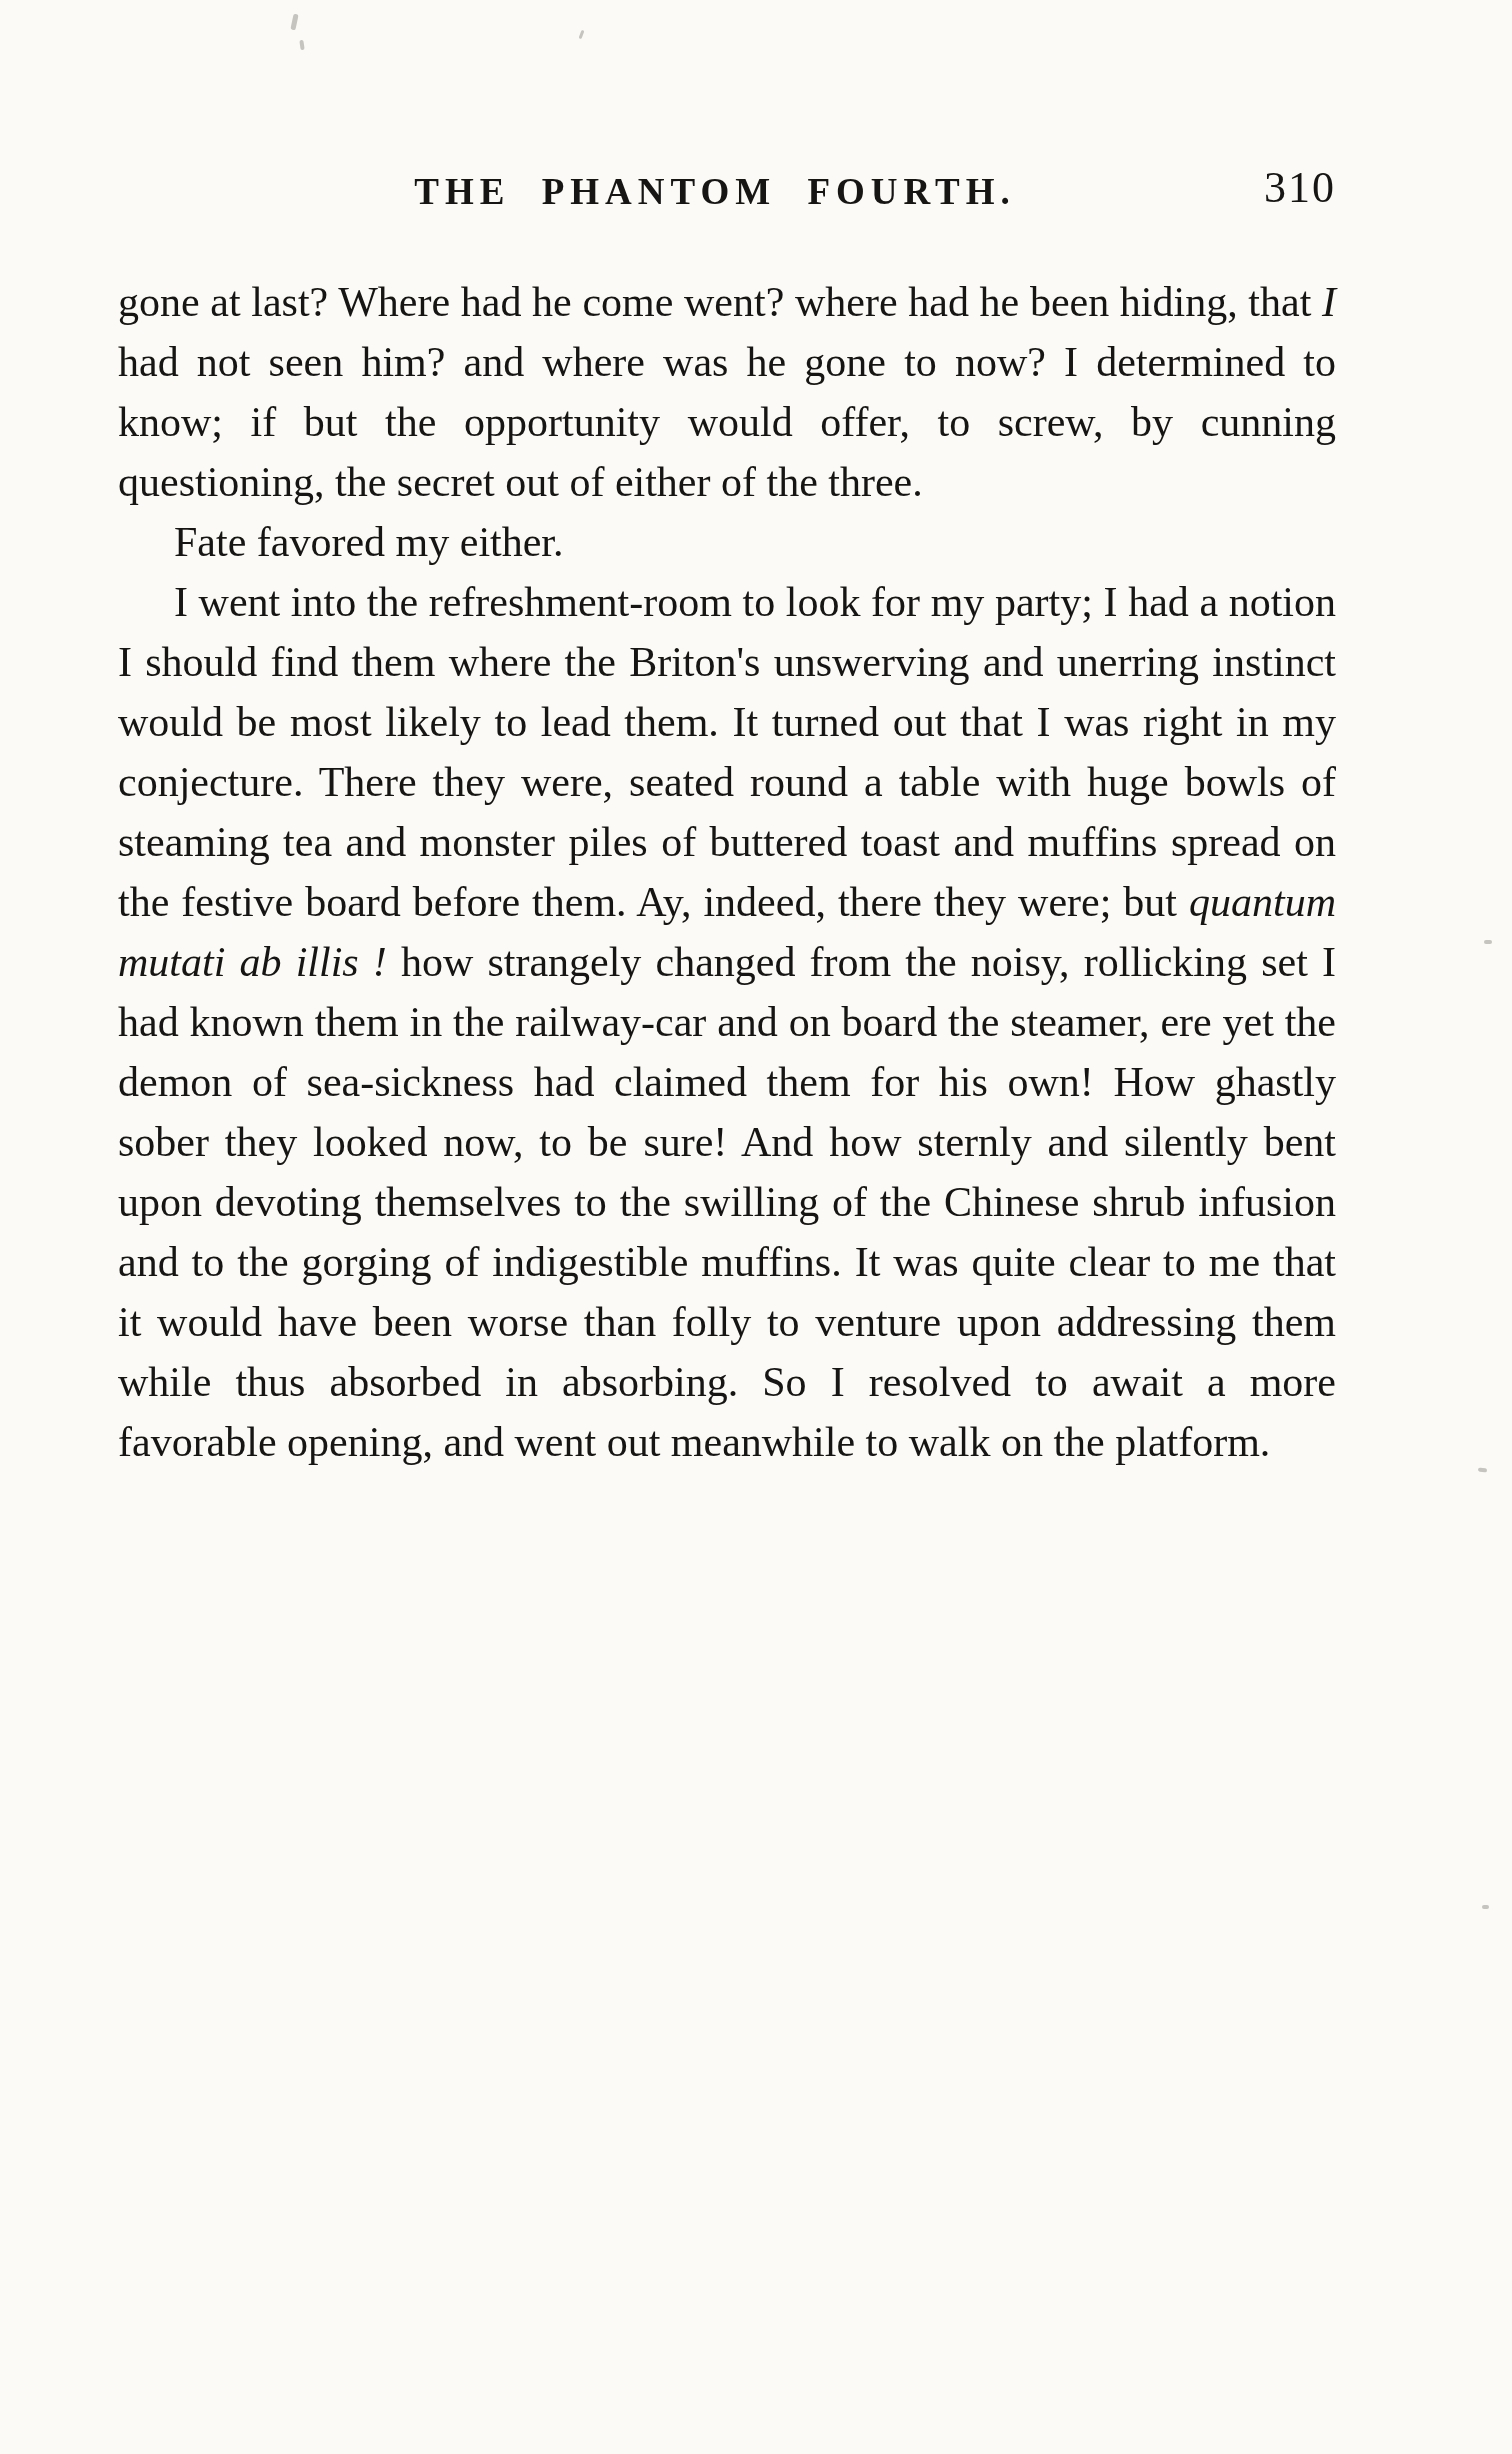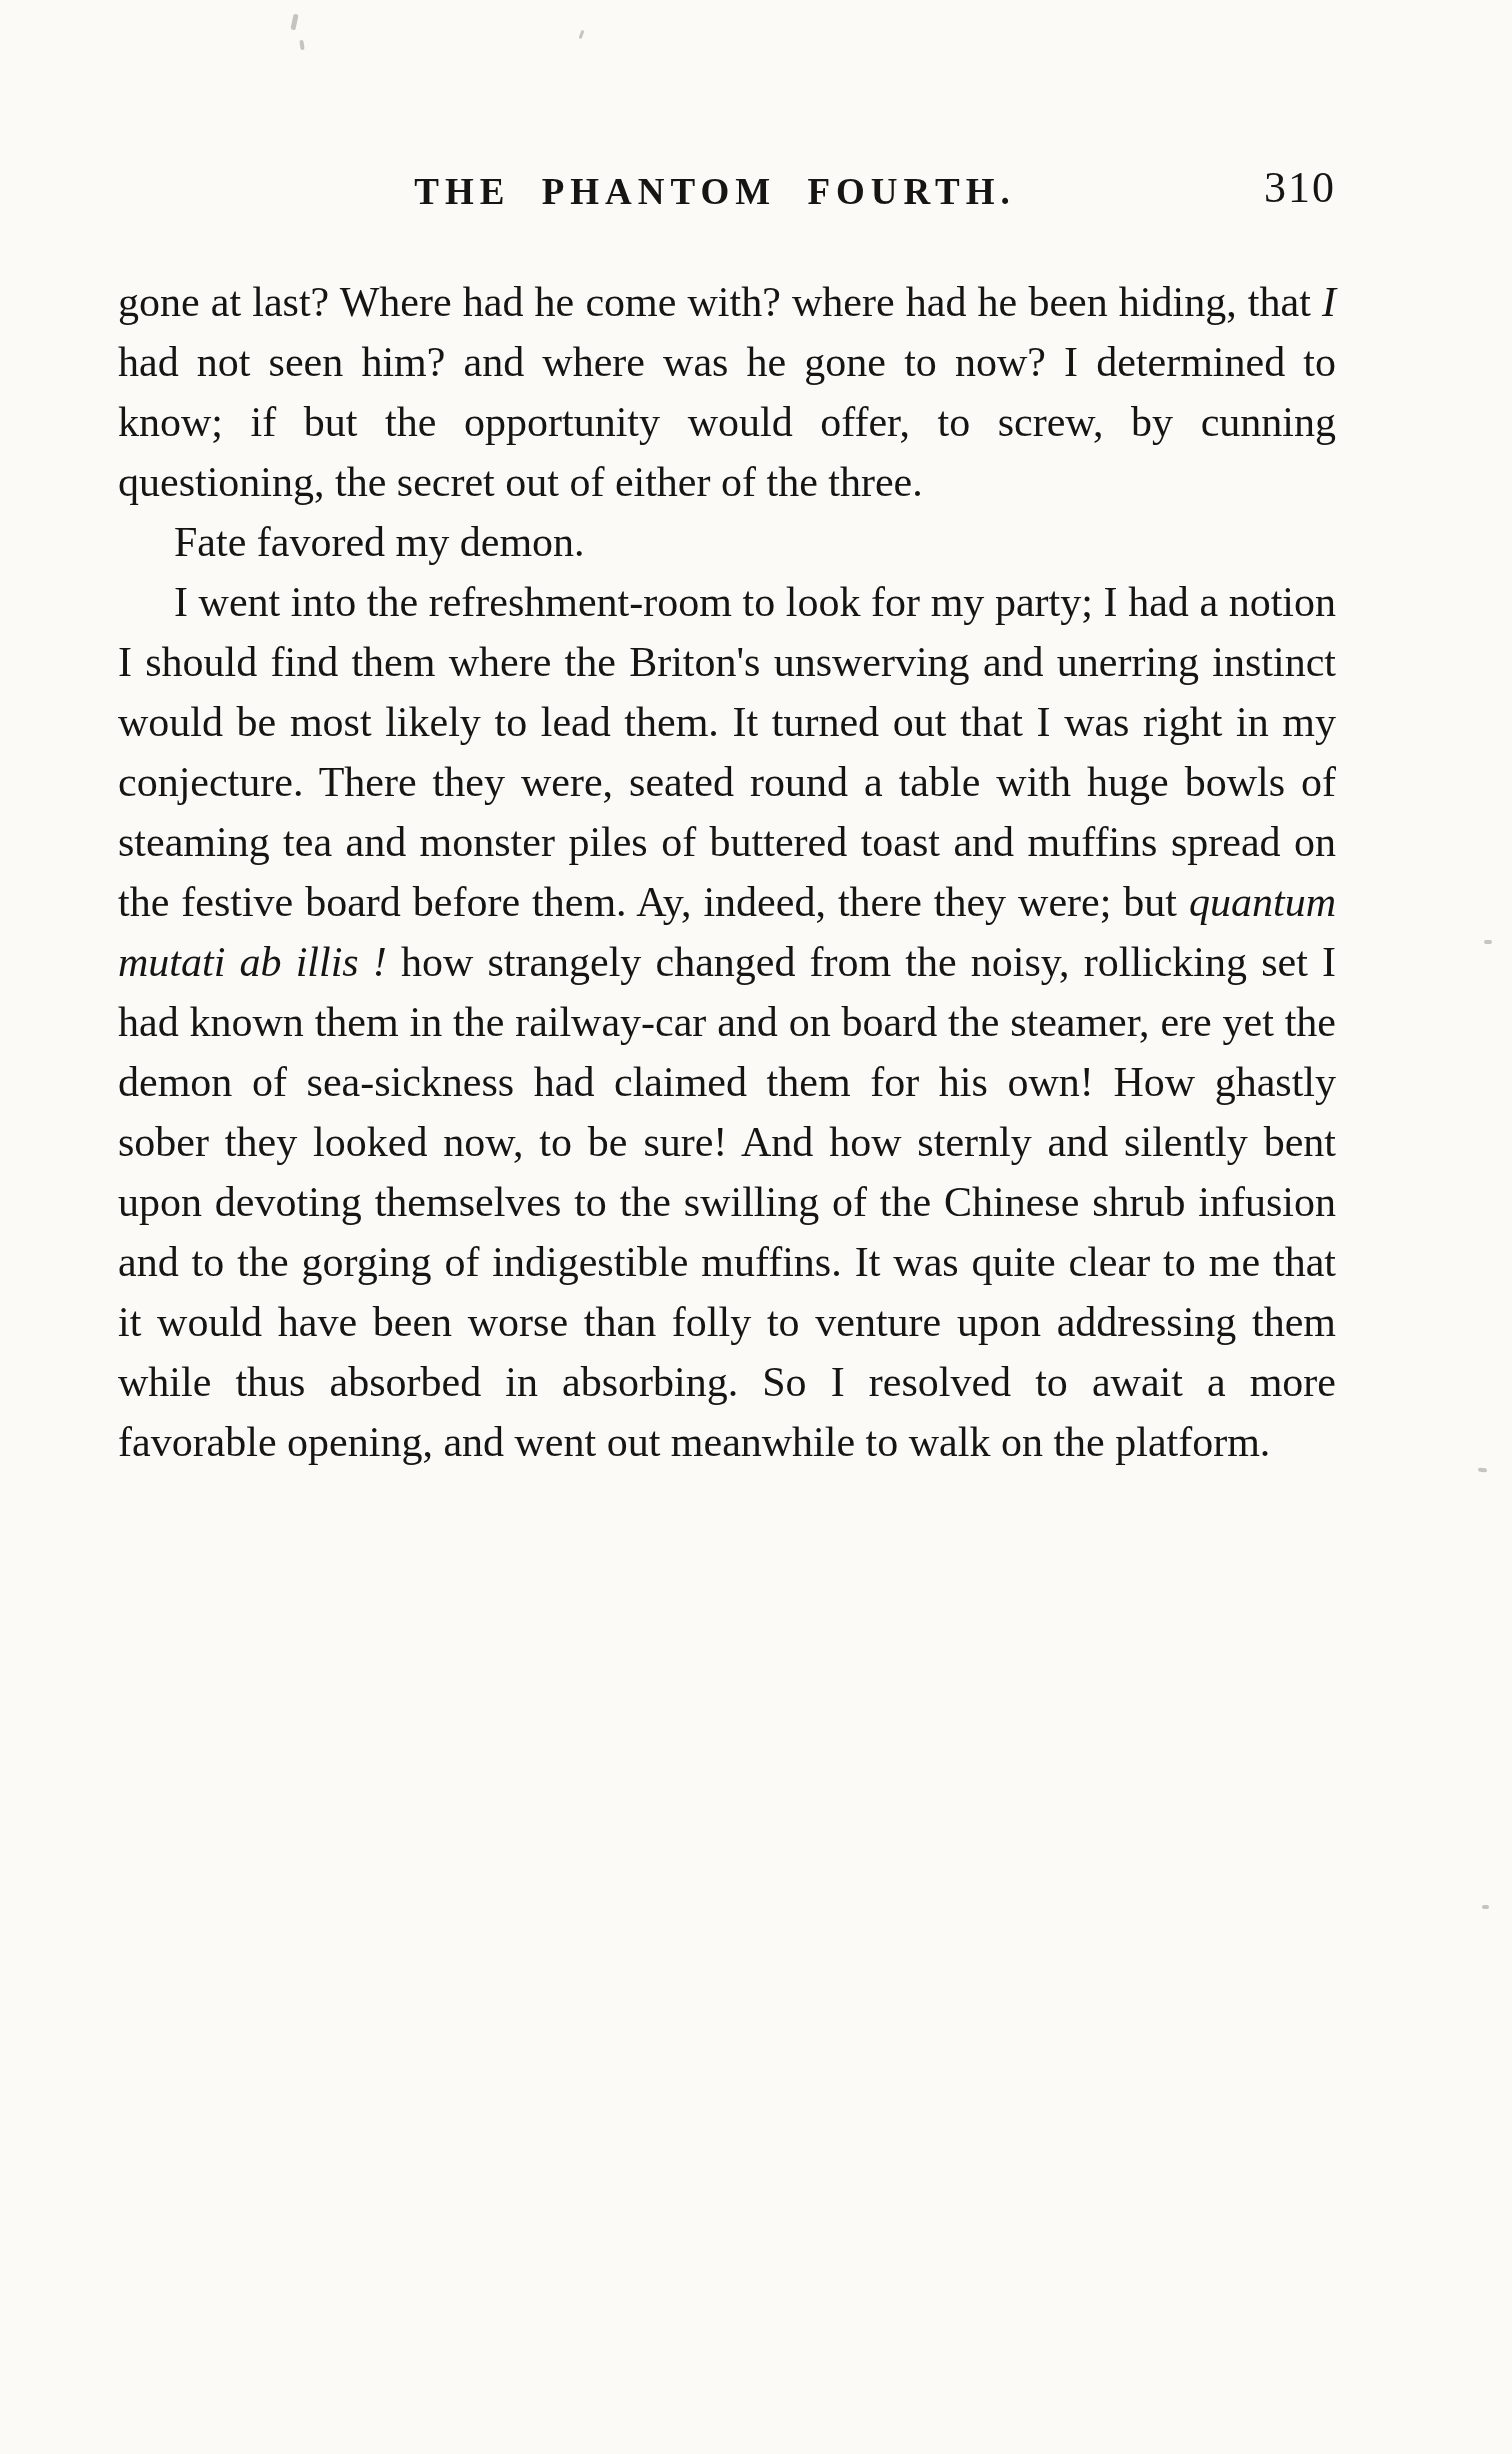--- a/index.html
+++ b/index.html
@@ -86,18 +86,18 @@
   <span class="artifact a5"></span>
   <span class="artifact a6"></span>
 
   <div class="running-header">
     <span class="header-title">THE PHANTOM FOURTH.</span>
     <span class="page-number">310</span>
   </div>
 
   <div class="text-block">
 
-  <p class="para"><span>gone at last?  Where had he come with?  where had he been hiding, that </span><span class="italic">I</span><span> had not seen him?  and where was he gone to now?  I determined to know; if but the opportunity would offer, to screw, by cunning questioning, the secret out of either of the three.</span></p>
-      <p class="para indent"><span>Fate favored my demon.</span></p>
+  <p class="para"><span>gone at last?  Where had he come went?  where had he been hiding, that </span><span class="italic">I</span><span> had not seen him?  and where was he gone to now?  I determined to know; if but the opportunity would offer, to screw, by cunning questioning, the secret out of either of the three.</span></p>
+      <p class="para indent"><span>Fate favored my either.</span></p>
       <p class="para indent"><span>I went into the refreshment-room to look for my party; I had a notion I should find them where the Briton's unswerving and unerring instinct would be most likely to lead them.  It turned out that I was right in my conjecture.  There they were, seated round a table with huge bowls of steaming tea and monster piles of buttered toast and muffins spread on the festive board before them.  Ay, indeed, there they were; but </span><span class="italic">quantum mutati ab illis !</span><span> how strangely changed from the noisy, rollicking set I had known them in the railway-car and on board the steamer, ere yet the demon of sea-sickness had claimed them for his own!  How ghastly sober they looked now, to be sure!  And how sternly and silently bent upon devoting themselves to the swilling of the Chinese shrub infusion and to the gorging of indigestible muffins.  It was quite clear to me that it would have been worse than folly to venture upon addressing them while thus absorbed in absorbing.  So I resolved to await a more favorable opening, and went out meanwhile to walk on the platform.</span></p>
     </div>
 
 </div>
 
 </body></html>

